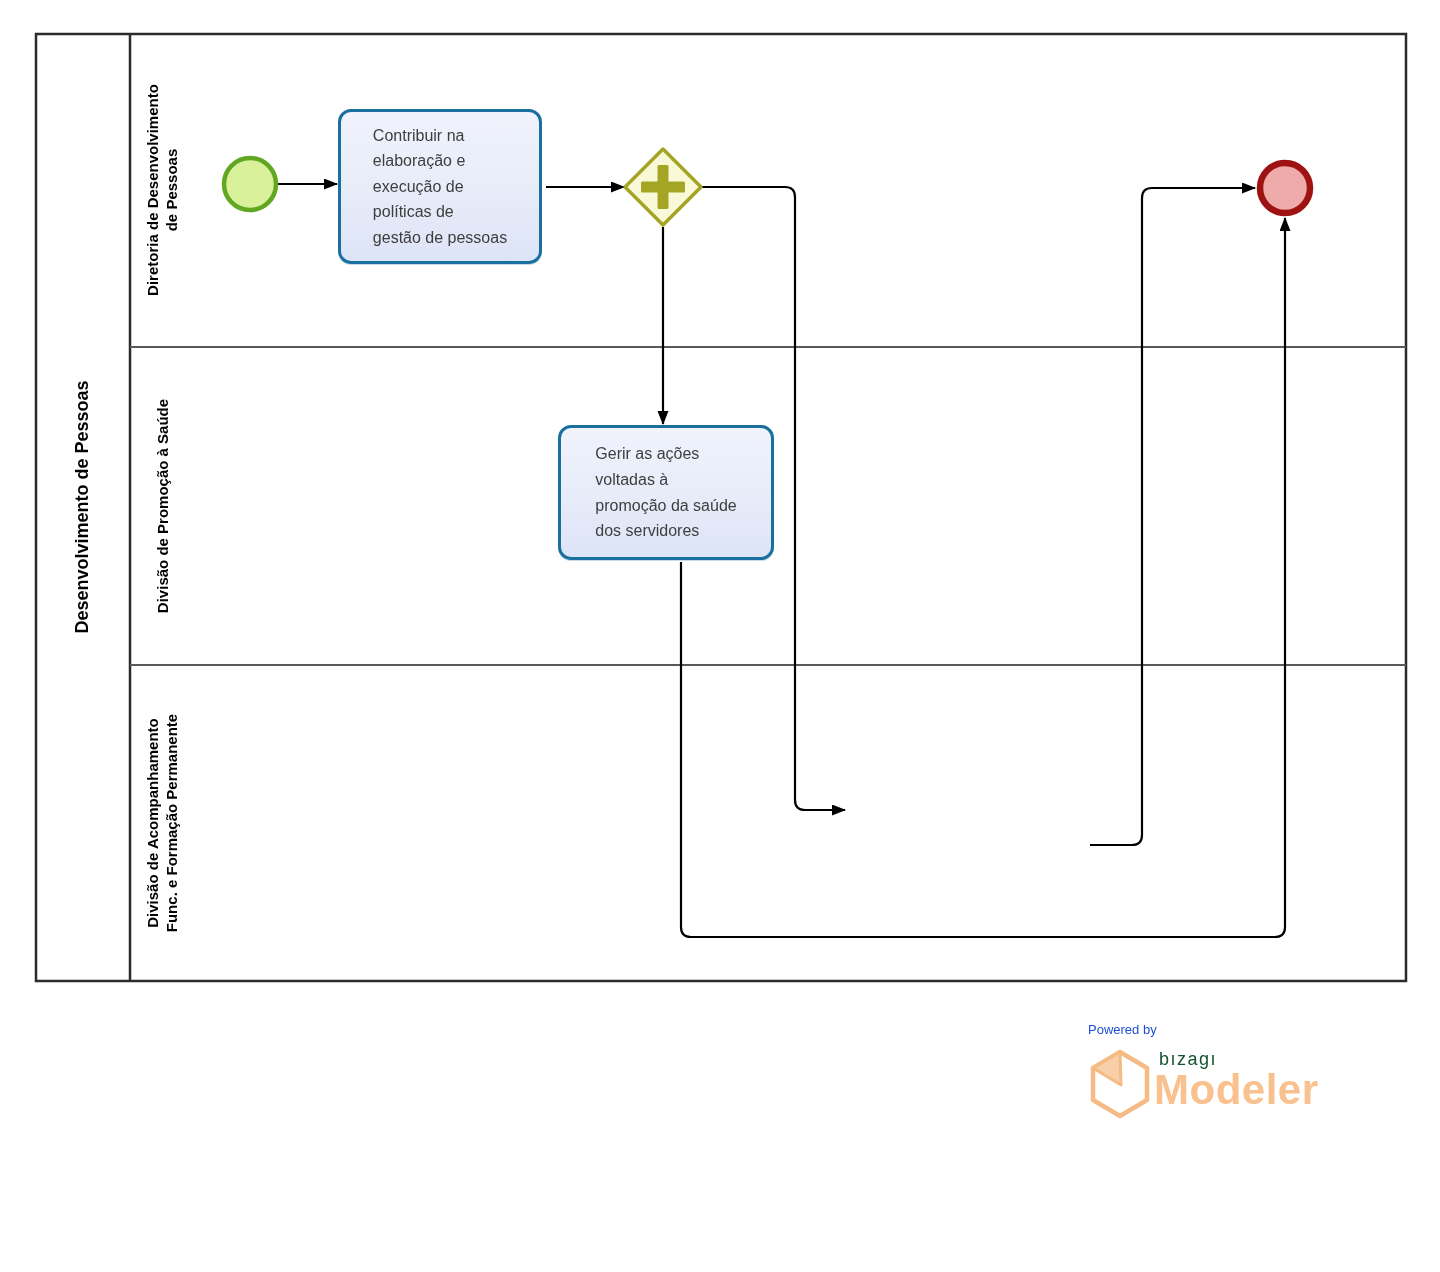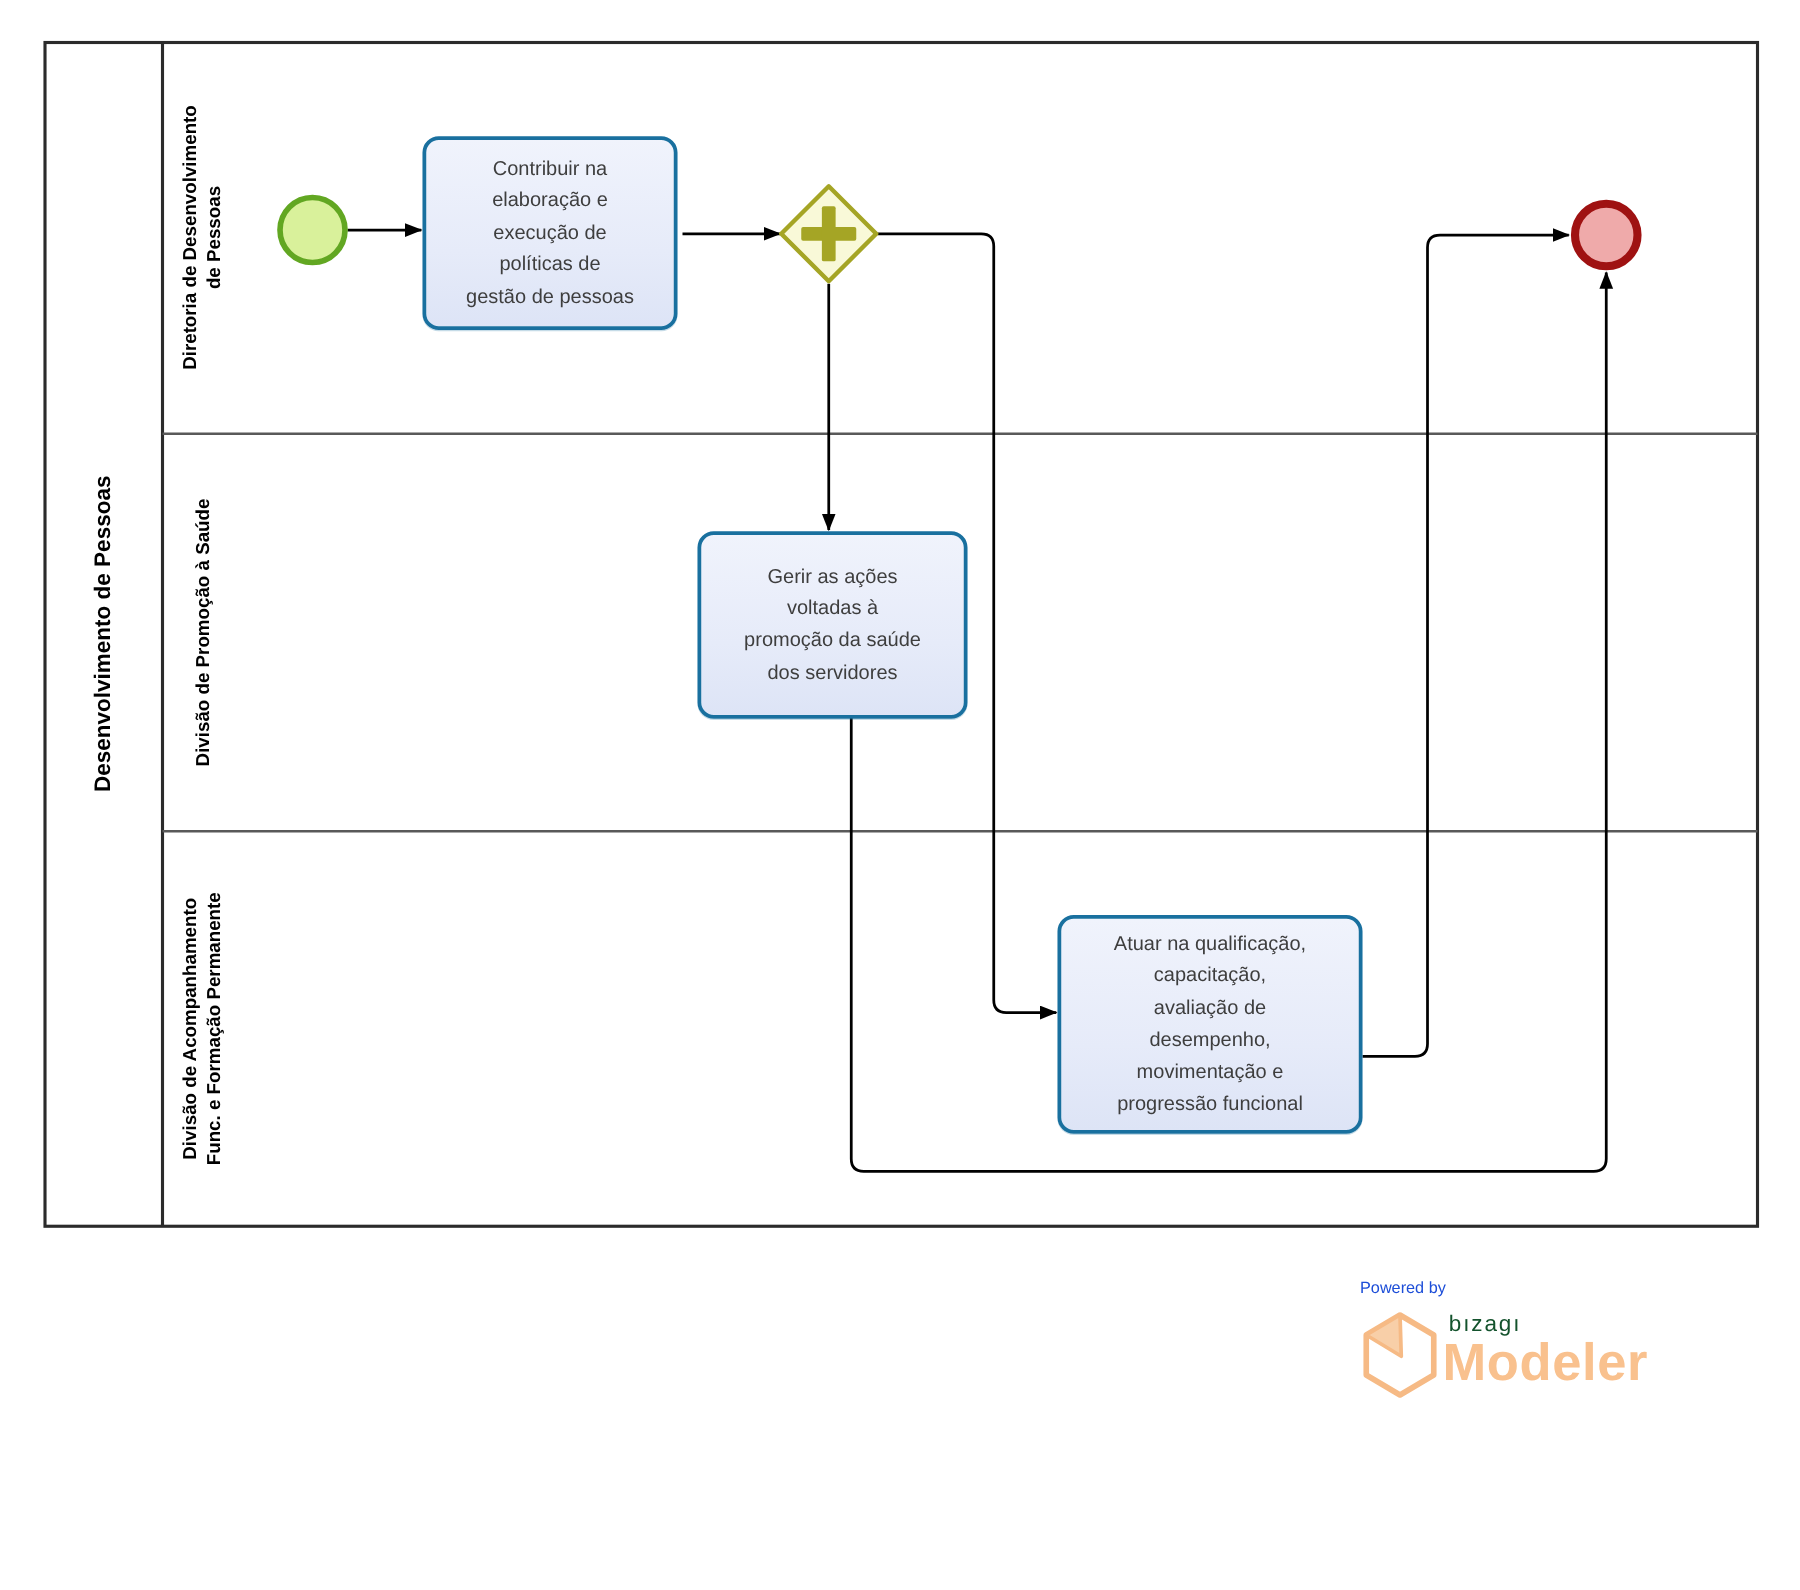--- a/index.html
+++ b/index.html
@@ -18,21 +18,20 @@
     transform:rotate(-90deg);
     font-weight:700;color:#000;
     white-space:pre-line;
     line-height:1.25;
   }
   .pool-title{font-size:18px;}
   .lane-label{font-size:15px;}
   .task{
     position:absolute;box-sizing:border-box;
     display:flex;align-items:center;justify-content:center;
-    text-align:center;
     border:3px solid #19709f;border-radius:13px;
     background:linear-gradient(180deg,#f0f3fc 0%,#e6ebf9 60%,#dde4f6 100%);
     color:#3e3e3e;font-size:16px;line-height:1.6;
     white-space:pre-line;
     padding:4px 6px;
     box-shadow:0 1px 0 rgba(25,112,159,0.25);
   }
   .powered-by{
     position:absolute;left:1088px;top:1022px;
     font-size:13px;color:#1d4ed8;
@@ -97,29 +96,23 @@
 
   <div class="vlabel lane-label" style="left:3px;top:801px;width:320px;height:44px;">Divisão de Acompanhamento
 Func. e Formação Permanente</div>
 
   <div class="task" style="left:338px;top:109px;width:204px;height:155px;">Contribuir na
 elaboração e
 execução de
 políticas de
 gestão de pessoas</div>
 
-  <div class="task" style="left:558px;top:425px;width:216px;height:150px;">Gerir as ações
+  <div class="task" style="left:558px;top:425px;width:216px;height:135px;">Gerir as ações
 voltadas à
 promoção da saúde
 dos servidores</div>
 
-  <div class="task" style="left:846px;top:732px;width:244px;height:175px;">Atuar na qualificação,
-capacitação,
-avaliação de
-desempenho,
-movimentação e
-progressão funcional</div>
 
   <div class="powered-by">Powered by</div>
   <div class="brand-bizagi">bızagı</div>
   <div class="brand-modeler">Modeler</div>
 
 </div>
 
 </body></html>

